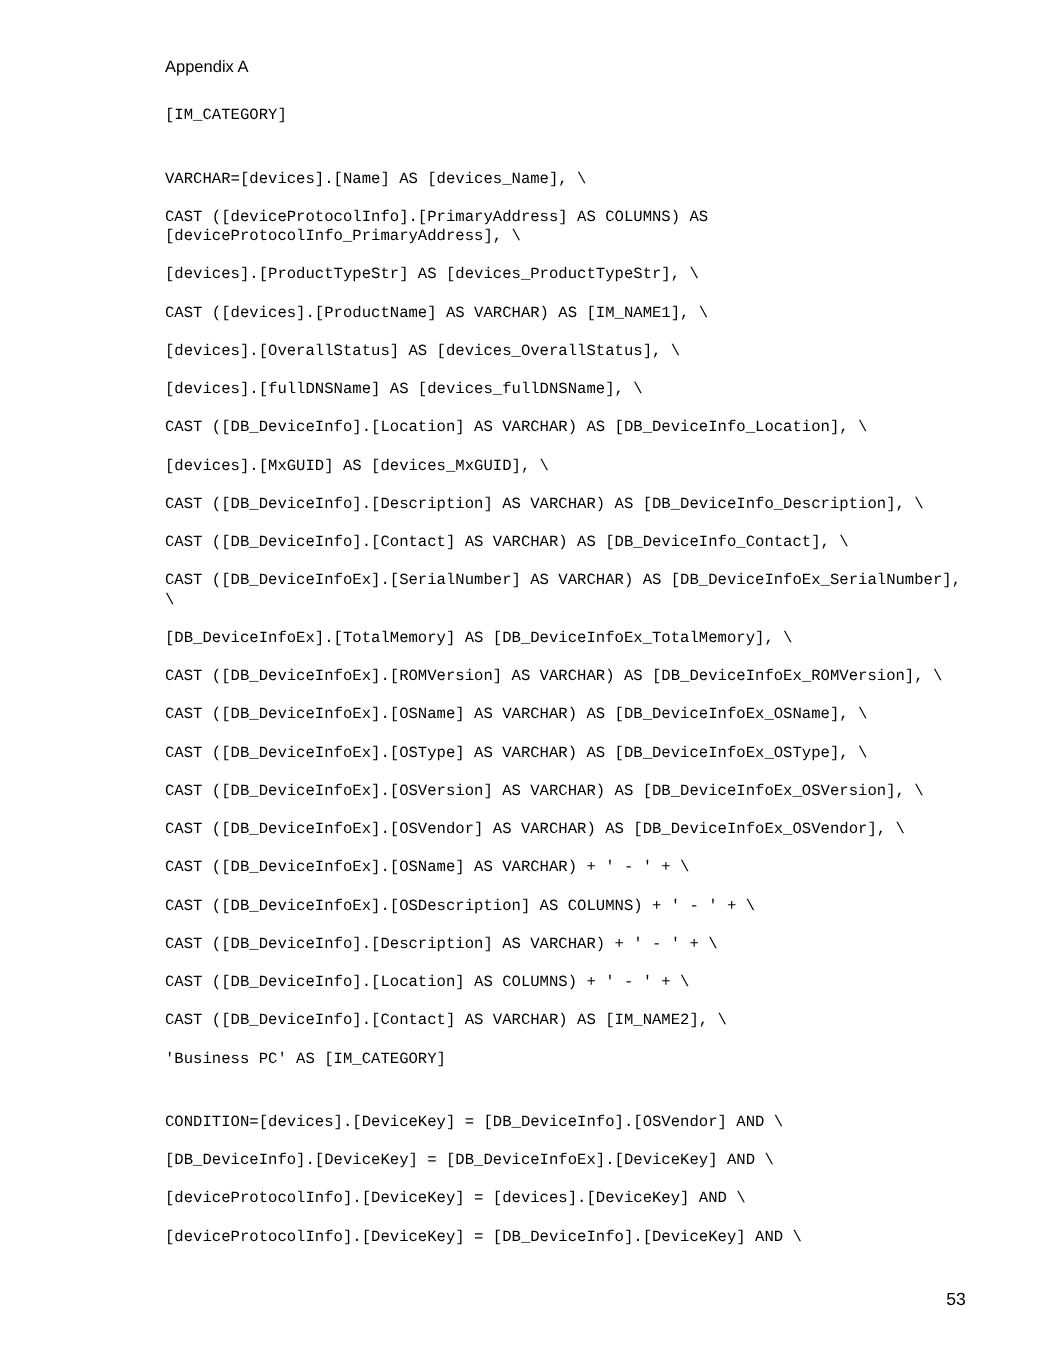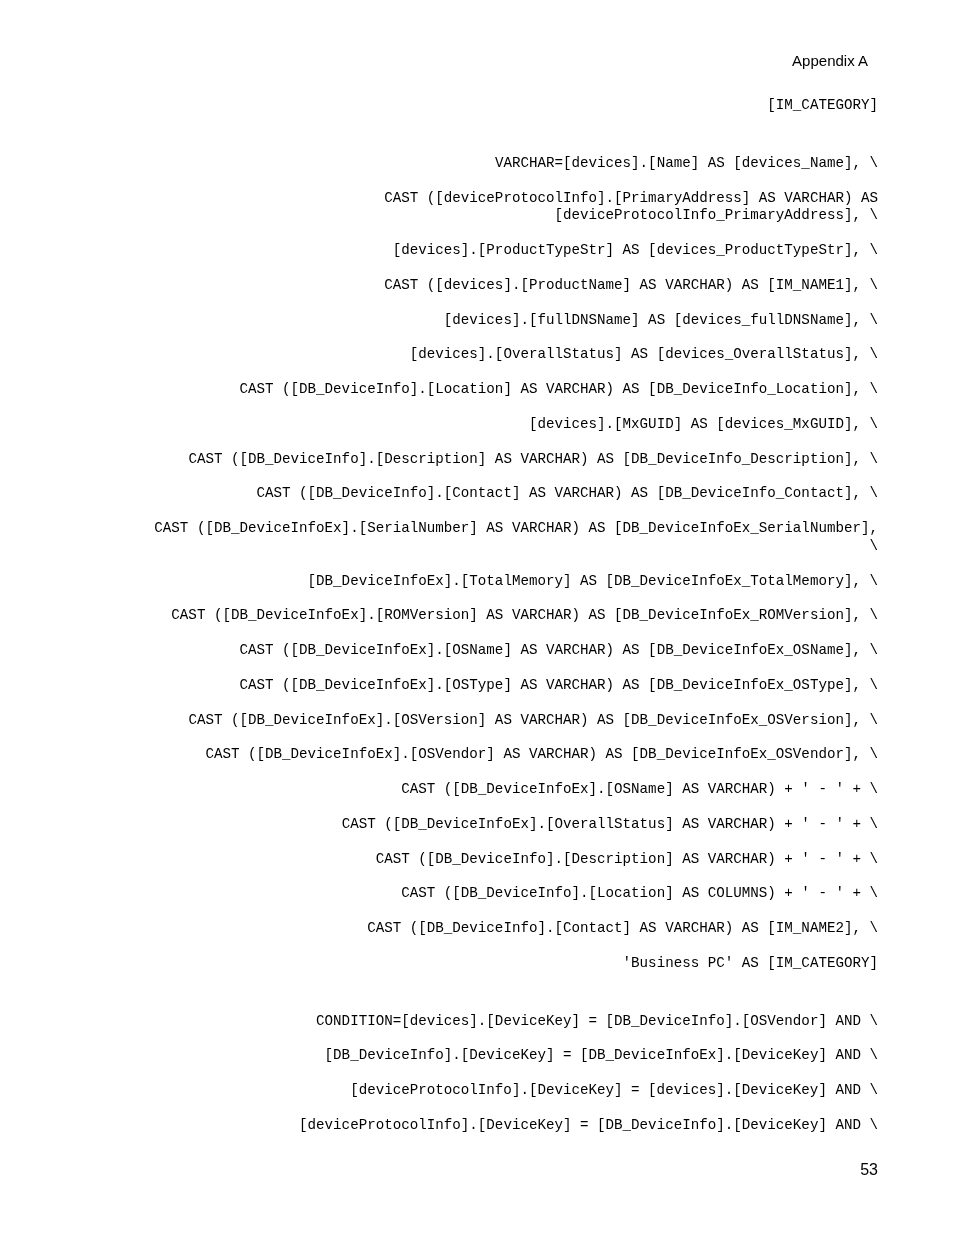--- a/index.html
+++ b/index.html
@@ -10,72 +10,70 @@
     color: #000;
   }
   .page {
     width: 954px;
     height: 1235px;
     box-sizing: border-box;
     padding: 52px 76px 40px 150px;
     position: relative;
   }
   .header {
-    text-align: right;
     font-size: 15px;
     margin-bottom: 28px;
     padding-right: 10px;
   }
   .code-block {
     font-family: "Courier New", Courier, monospace;
     font-size: 14.2px;
     line-height: 1.25;
   }
   .code-block p {
     margin: 17px 0 11px 0;
     white-space: pre-wrap;
     word-break: break-word;
-    text-align: right;
   }
   .code-block p.gap {
     margin-bottom: 40px;
   }
   .page-number {
     position: absolute;
-    bottom: 56px;
+    bottom: 44px;
     right: 76px;
     font-size: 16px;
   }
 </style>
 </head>
 <body>
 
 <div class="page">
   <div class="header">Appendix A</div>
   <div class="code-block" id="code-block">
       <p class="gap">[IM_CATEGORY]</p>
       <p>VARCHAR=[devices].[Name] AS [devices_Name], \</p>
-      <p>CAST ([deviceProtocolInfo].[PrimaryAddress] AS VARCHAR) AS [deviceProtocolInfo_PrimaryAddress], \</p>
+      <p>CAST ([deviceProtocolInfo].[PrimaryAddress] AS COLUMNS) AS [deviceProtocolInfo_PrimaryAddress], \</p>
       <p>[devices].[ProductTypeStr] AS [devices_ProductTypeStr], \</p>
       <p>CAST ([devices].[ProductName] AS VARCHAR) AS [IM_NAME1], \</p>
+      <p>[devices].[OverallStatus] AS [devices_OverallStatus], \</p>
       <p>[devices].[fullDNSName] AS [devices_fullDNSName], \</p>
-      <p>[devices].[OverallStatus] AS [devices_OverallStatus], \</p>
       <p>CAST ([DB_DeviceInfo].[Location] AS VARCHAR) AS [DB_DeviceInfo_Location], \</p>
       <p>[devices].[MxGUID] AS [devices_MxGUID], \</p>
       <p>CAST ([DB_DeviceInfo].[Description] AS VARCHAR) AS [DB_DeviceInfo_Description], \</p>
       <p>CAST ([DB_DeviceInfo].[Contact] AS VARCHAR) AS [DB_DeviceInfo_Contact], \</p>
       <p>CAST ([DB_DeviceInfoEx].[SerialNumber] AS VARCHAR) AS [DB_DeviceInfoEx_SerialNumber], \</p>
       <p>[DB_DeviceInfoEx].[TotalMemory] AS [DB_DeviceInfoEx_TotalMemory], \</p>
       <p>CAST ([DB_DeviceInfoEx].[ROMVersion] AS VARCHAR) AS [DB_DeviceInfoEx_ROMVersion], \</p>
       <p>CAST ([DB_DeviceInfoEx].[OSName] AS VARCHAR) AS [DB_DeviceInfoEx_OSName], \</p>
       <p>CAST ([DB_DeviceInfoEx].[OSType] AS VARCHAR) AS [DB_DeviceInfoEx_OSType], \</p>
       <p>CAST ([DB_DeviceInfoEx].[OSVersion] AS VARCHAR) AS [DB_DeviceInfoEx_OSVersion], \</p>
       <p>CAST ([DB_DeviceInfoEx].[OSVendor] AS VARCHAR) AS [DB_DeviceInfoEx_OSVendor], \</p>
       <p>CAST ([DB_DeviceInfoEx].[OSName] AS VARCHAR) + ' - ' + \</p>
-      <p>CAST ([DB_DeviceInfoEx].[OverallStatus] AS VARCHAR) + ' - ' + \</p>
+      <p>CAST ([DB_DeviceInfoEx].[OSDescription] AS COLUMNS) + ' - ' + \</p>
       <p>CAST ([DB_DeviceInfo].[Description] AS VARCHAR) + ' - ' + \</p>
       <p>CAST ([DB_DeviceInfo].[Location] AS COLUMNS) + ' - ' + \</p>
       <p>CAST ([DB_DeviceInfo].[Contact] AS VARCHAR) AS [IM_NAME2], \</p>
       <p class="gap">'Business PC' AS [IM_CATEGORY]</p>
       <p>CONDITION=[devices].[DeviceKey] = [DB_DeviceInfo].[OSVendor] AND \</p>
       <p>[DB_DeviceInfo].[DeviceKey] = [DB_DeviceInfoEx].[DeviceKey] AND \</p>
       <p>[deviceProtocolInfo].[DeviceKey] = [devices].[DeviceKey] AND \</p>
       <p>[deviceProtocolInfo].[DeviceKey] = [DB_DeviceInfo].[DeviceKey] AND \</p>
     </div>
   <div class="page-number">53</div>

